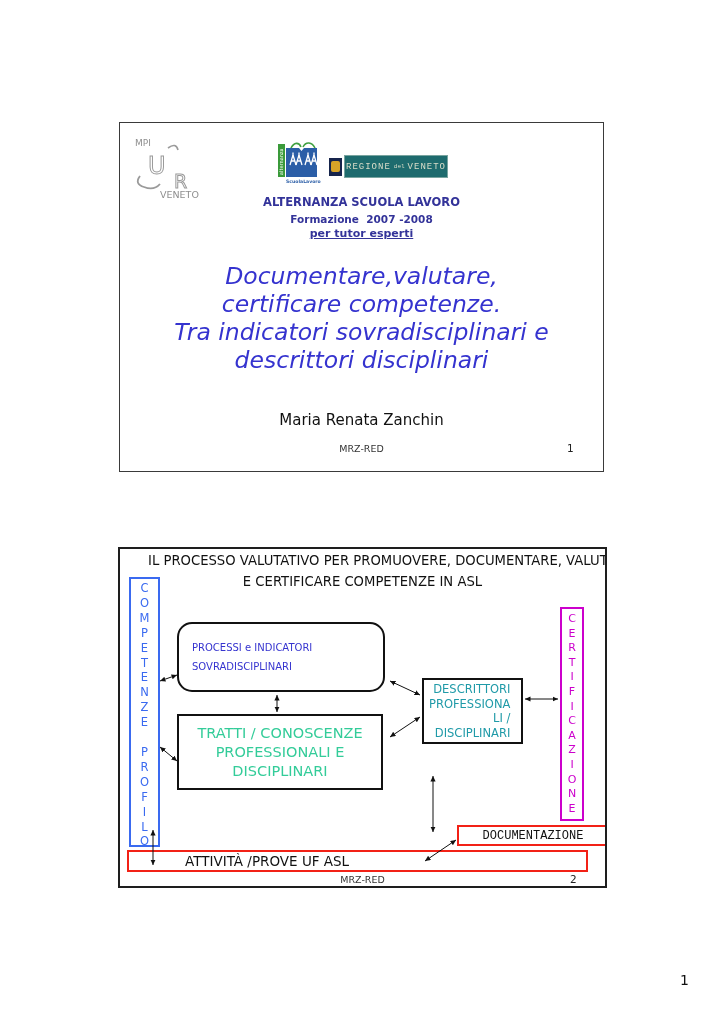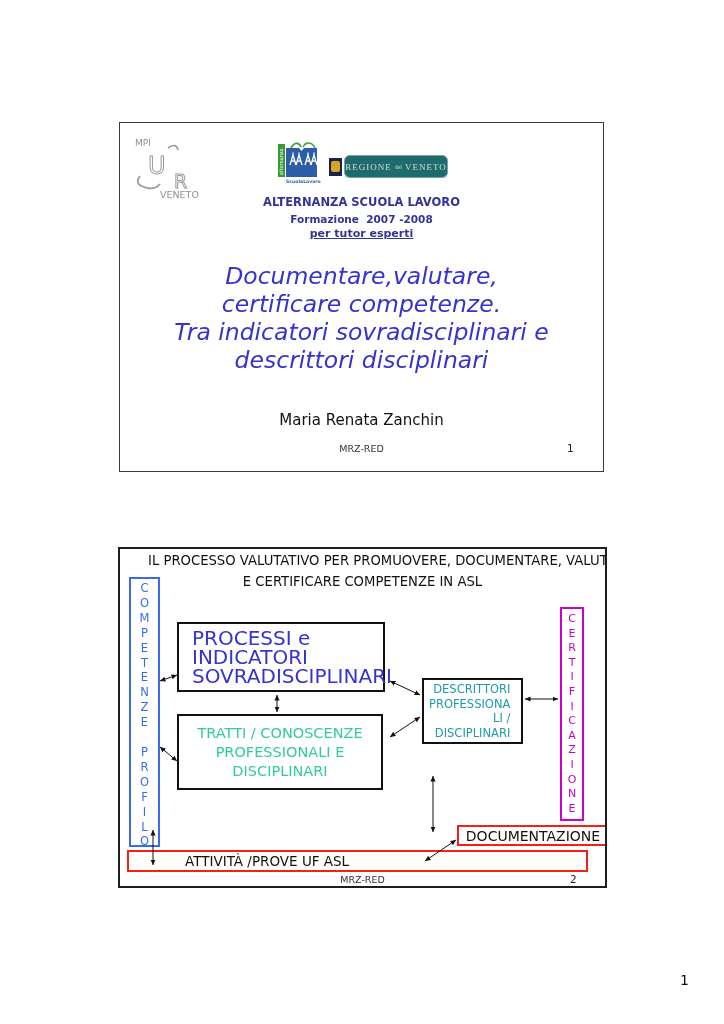--- a/index.html
+++ b/index.html
@@ -12,21 +12,21 @@
 
   .preline { white-space:pre-line; }
   .pre { white-space:pre; }
 
   
   #mpi-logo { position:absolute; left:12px; top:13px; width:76px; height:64px; }
   #alt-logo { position:absolute; left:158px; top:18px; width:45px; height:44px; }
   #regione { position:absolute; left:209px; top:32px; height:23px; display:flex; align-items:center; }
   #regione-emblem { width:13px; height:18px; background:#16244c; position:relative; margin-right:2px; flex:none; }
   #regione-emblem .gold { position:absolute; left:2px; top:3px; width:9px; height:11px; background:#d8a428; border-radius:2px; }
-  #regione-bar { width:104px; height:23px; background:#1e6b6e; box-shadow:inset 0 0 0 1px rgba(230,235,220,.45); display:flex; align-items:center; justify-content:center; gap:3px; font-family:Liberation Serif, serif; color:#d9ddc9;border-radius:6px; }
+  #regione-bar { width:104px; height:23px; background:#1e6b6e; box-shadow:inset 0 0 0 1px rgba(230,235,220,.45); display:flex; align-items:center; justify-content:center; gap:3px; font-family:Liberation Mono, monospace; color:#d9ddc9; }
   #regione-bar .big { font-size:9px; letter-spacing:1px; }
   #regione-bar .small { font-size:6px; }
 
   .s1-header { position:absolute; left:0; width:100%; text-align:center; color:#333399; font-weight:bold; }
   #s1-h1 { top:72px; font-size:11.5px; }
   #s1-h2 { top:90px; font-size:10.5px; }
   #s1-h3 { top:104px; font-size:11px;text-decoration:underline; }
 
   #s1-title { position:absolute; left:0; top:139px; width:100%; text-align:center; font-style:italic; color:#3533cf; font-size:23.5px; line-height:28px; }
   #s1-author { position:absolute; left:0; top:288px; width:100%; text-align:center; color:#111; font-size:15px; }
@@ -37,26 +37,26 @@
 
   
   #s2-title1 { position:absolute; left:28px; top:4px; white-space:nowrap; color:#111; font-size:13.2px; }
   #s2-title2 { position:absolute; left:0; top:25px; width:100%; text-align:center; color:#111; font-size:13.2px; }
 
   .vbox { position:absolute; text-align:center; white-space:pre-line; }
   #competenze-box { left:9px; top:28px; width:31px; height:270px; border:2px solid #3a6af0; color:#3a6af0; font-size:11.5px; line-height:14.9px; padding-top:2px; }
   #certificazione-box { left:440px; top:58px; width:24px; height:214px; border:2px solid #cc00cc; color:#cc00cc; font-size:11px; line-height:14.6px; padding-top:3px; }
 
   .diagram-box { position:absolute; border:2px solid #111; background:#fff; display:flex; align-items:center; }
-  #processi-box { left:57px; top:73px; width:208px; height:70px; color:#3533cf; font-size:20px; line-height:19px; padding-left:13px; text-align:left; }
+  #processi-box { left:57px; top:73px; width:208px; height:70px; color:#3533cf; font-size:10px; line-height:19px; padding-left:13px; text-align:left;border-radius:15px; }
   #tratti-box { left:57px; top:165px; width:206px; height:76px; color:#33cc99; font-size:14.5px; line-height:19px; justify-content:center; text-align:center; }
   #descrittori-box { left:302px; top:129px; width:101px; height:66px; color:#1f9aa8; font-size:11.5px; line-height:14.5px; padding-left:5px; text-align:right; }
 
   .red-box { position:absolute; border:2px solid #f22116; background:#fff; color:#111; display:flex; align-items:center; }
-  #documentazione-box { left:337px; top:276px; width:152px; height:21px; font-size:14px; justify-content:center; }
+  #documentazione-box { left:337px; top:276px; width:152px; height:21px; font-size:12px; justify-content:center;font-family:Liberation Mono, monospace; }
   #attivita-box { left:7px; top:301px; width:461px; height:22px; font-size:13.5px; padding-left:56px; }
 
   #s2-footer { top:325px; }
   #s2-pagenum { left:450px; top:324px; }
 
   #arrows { position:absolute; left:0; top:0; width:485px; height:337px; pointer-events:none; }
 
   #doc-pagenum { position:absolute; left:680px; top:972px; font-size:14px; color:#111; }
 </style>
 </head>

